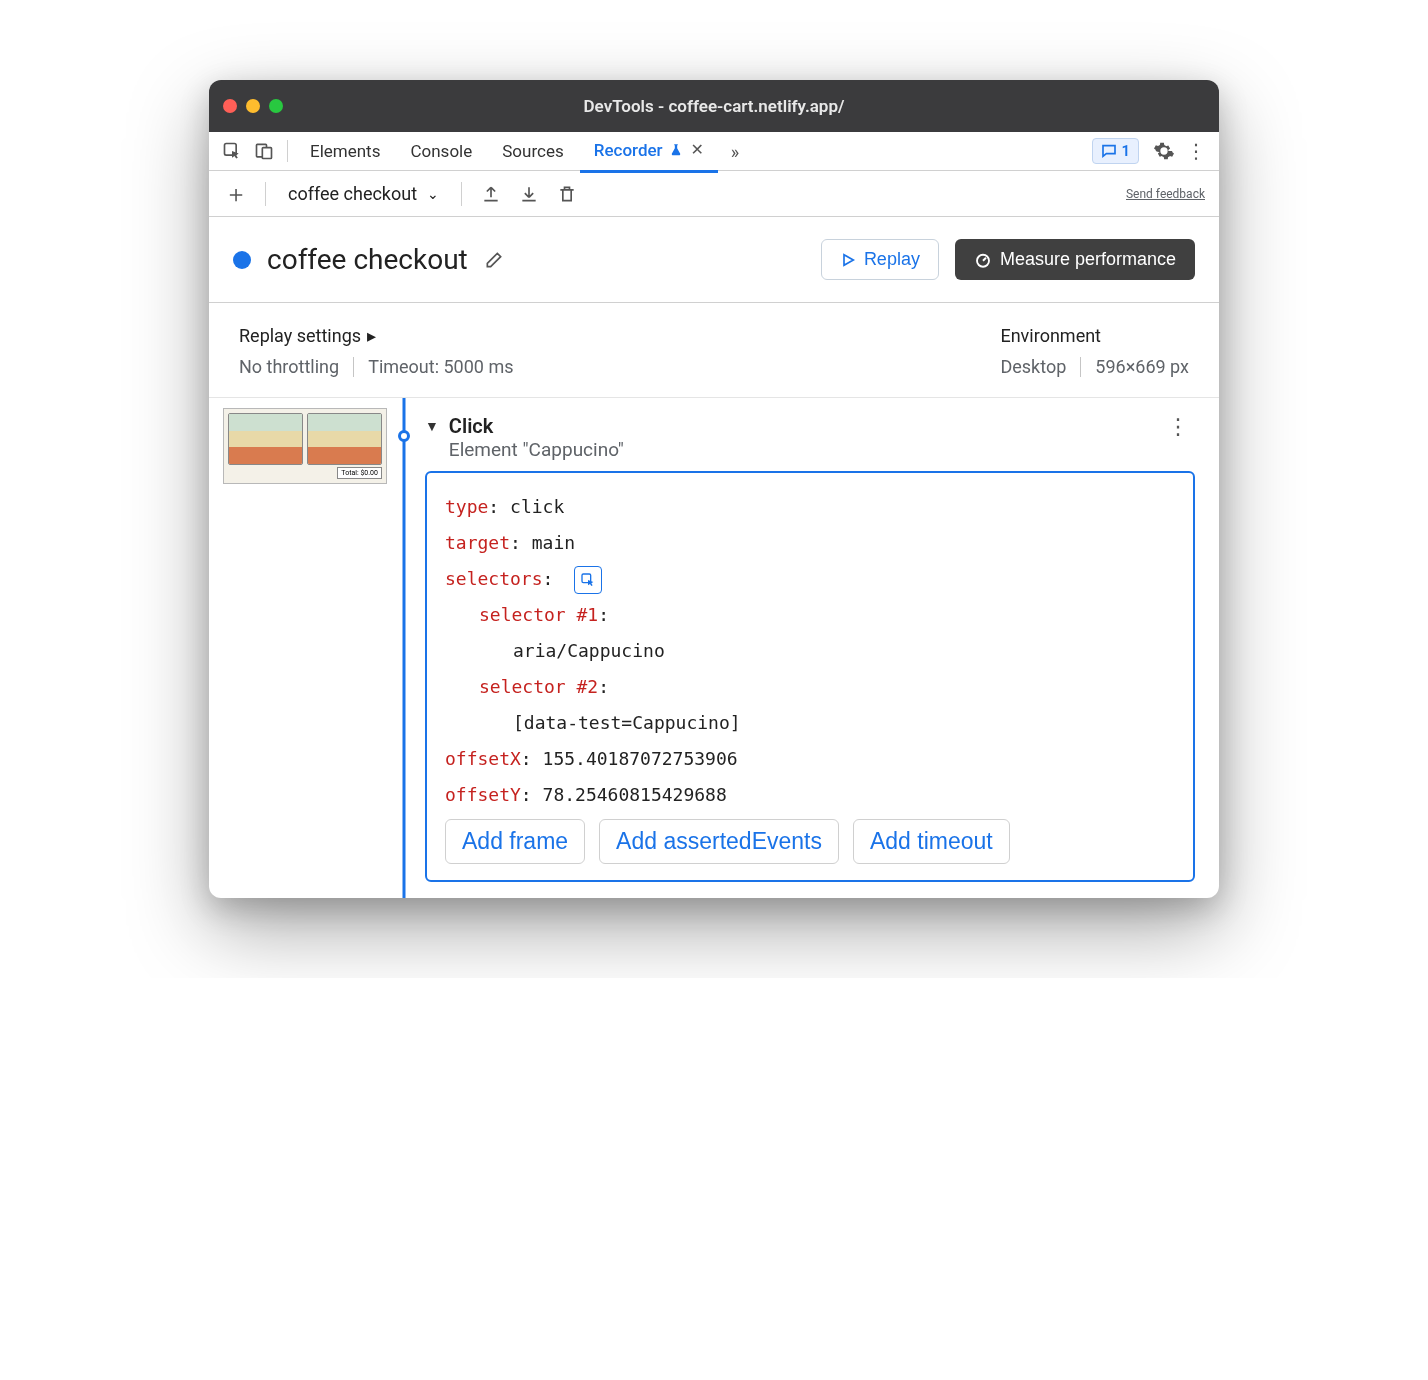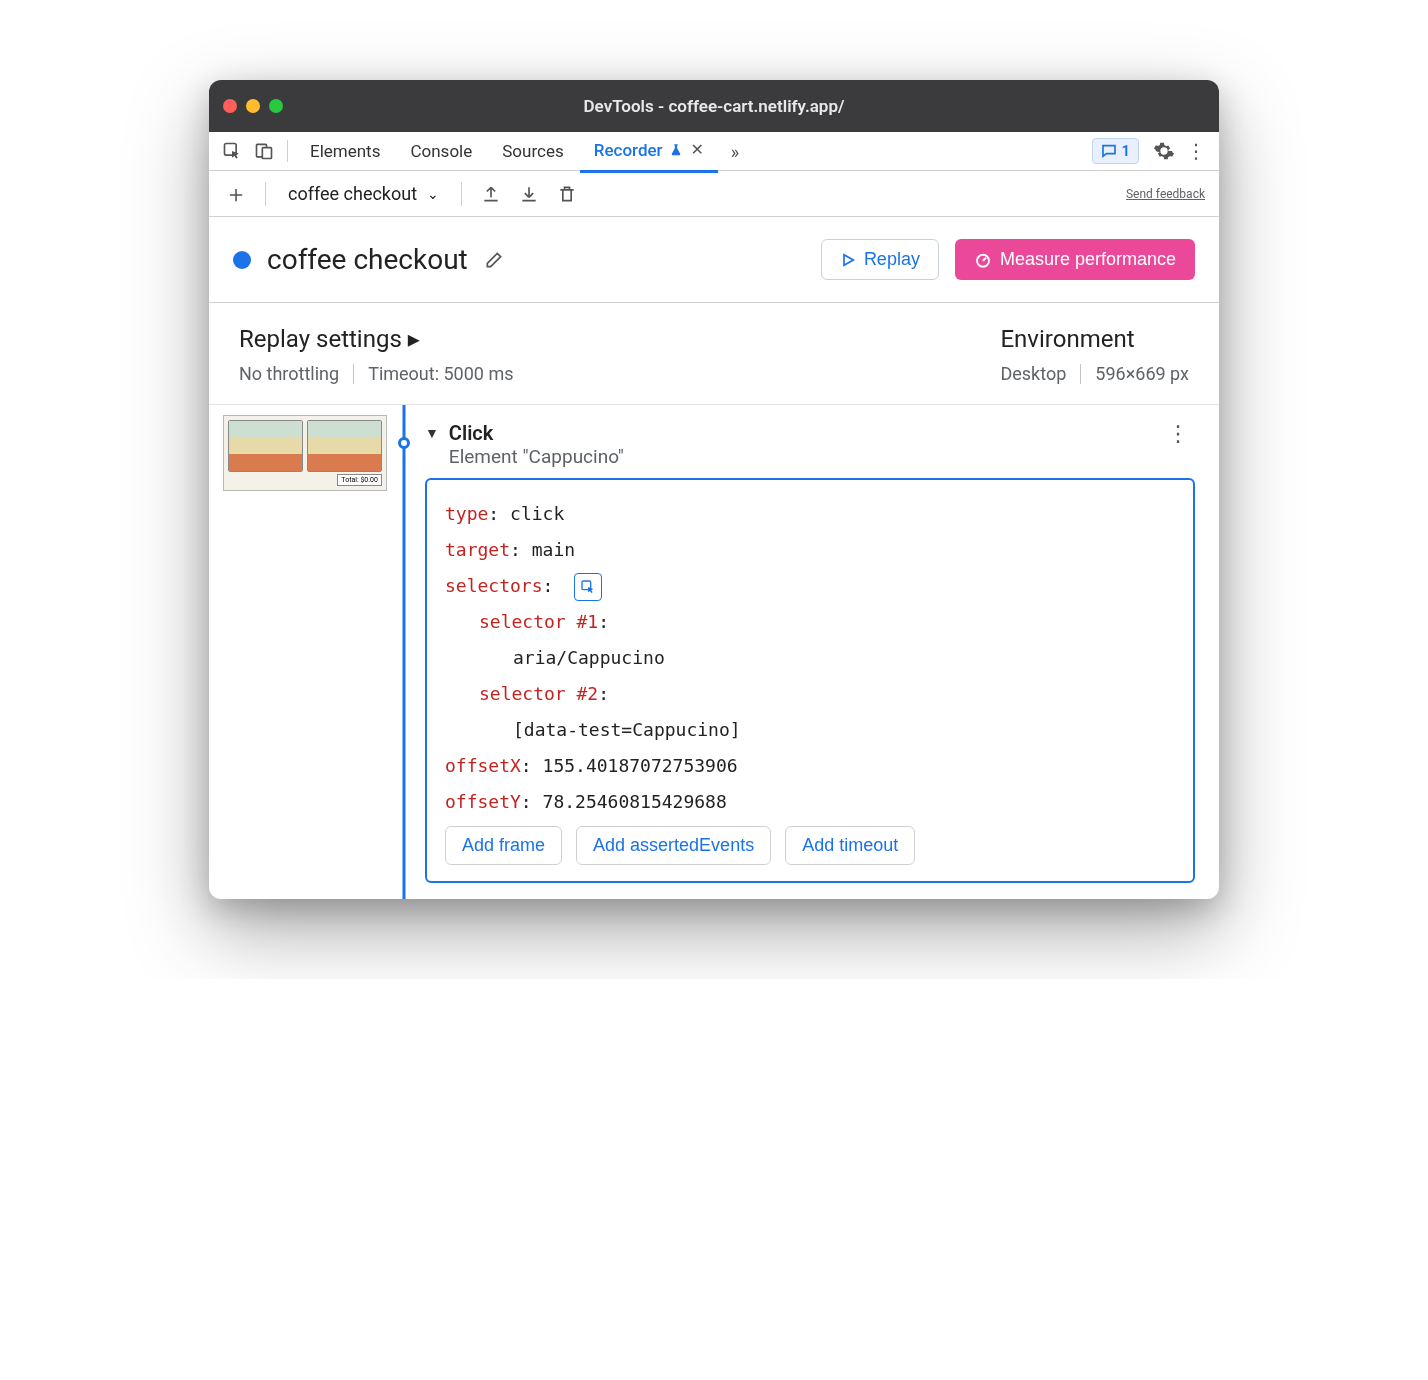--- a/index.html
+++ b/index.html
@@ -123,32 +123,32 @@
   font-weight: 500;
   cursor: pointer;
   border: 1px solid transparent;
 }
 .btn-outline {
   background: #fff;
   color: #1a73e8;
   border-color: #c8d2dc;
 }
 .btn-primary {
-  background: #ec4899;
+  background: #404040;
   color: #fff;
 }
 .settings-row {
   display: flex;
   padding: 22px 30px 20px 30px;
   border-bottom: 1px solid #e5e5e5;
   justify-content: space-between;
 }
 .settings-col { display: flex; flex-direction: column; gap: 10px; }
 .settings-title {
-  font-size: 24px; color: #222;
+  font-size: 18px; color: #222;
   display: flex; align-items: center; gap: 6px;
 }
 .settings-sub { display:flex; gap:14px; color:#5f6368; font-size:18px; align-items:center;}
 .settings-sub .vsep { width:1px; height:20px; background:#c5c5c5; }
 .timeline {
   display: flex;
   padding: 0;
 }
 .thumb-col {
   width: 180px;
@@ -206,21 +206,21 @@
 .indent1 { padding-left: 34px; }
 .indent2 { padding-left: 68px; }
 .inline-icon-btn {
   display:inline-flex; align-items:center; justify-content:center;
   width:28px; height:28px; border:1px solid #1a73e8; border-radius:4px;
   color:#1a73e8; vertical-align:middle; margin-left:10px;
 }
 .add-row { display:flex; gap:14px; margin-top:6px; }
 .add-btn {
   border:1px solid #d0d0d0; background:#fff; color:#1a73e8;
-  border-radius:6px; padding:8px 16px; font-size:18px; font-weight:500;
+  border-radius:6px; padding:8px 16px; font-size:23px; font-weight:500;
   font-family: -apple-system, BlinkMacSystemFont, sans-serif;
 }
 svg { display:block; }
 </style>
 </head>
 <body>
 
 <div class="window">
 
   <div class="titlebar">

